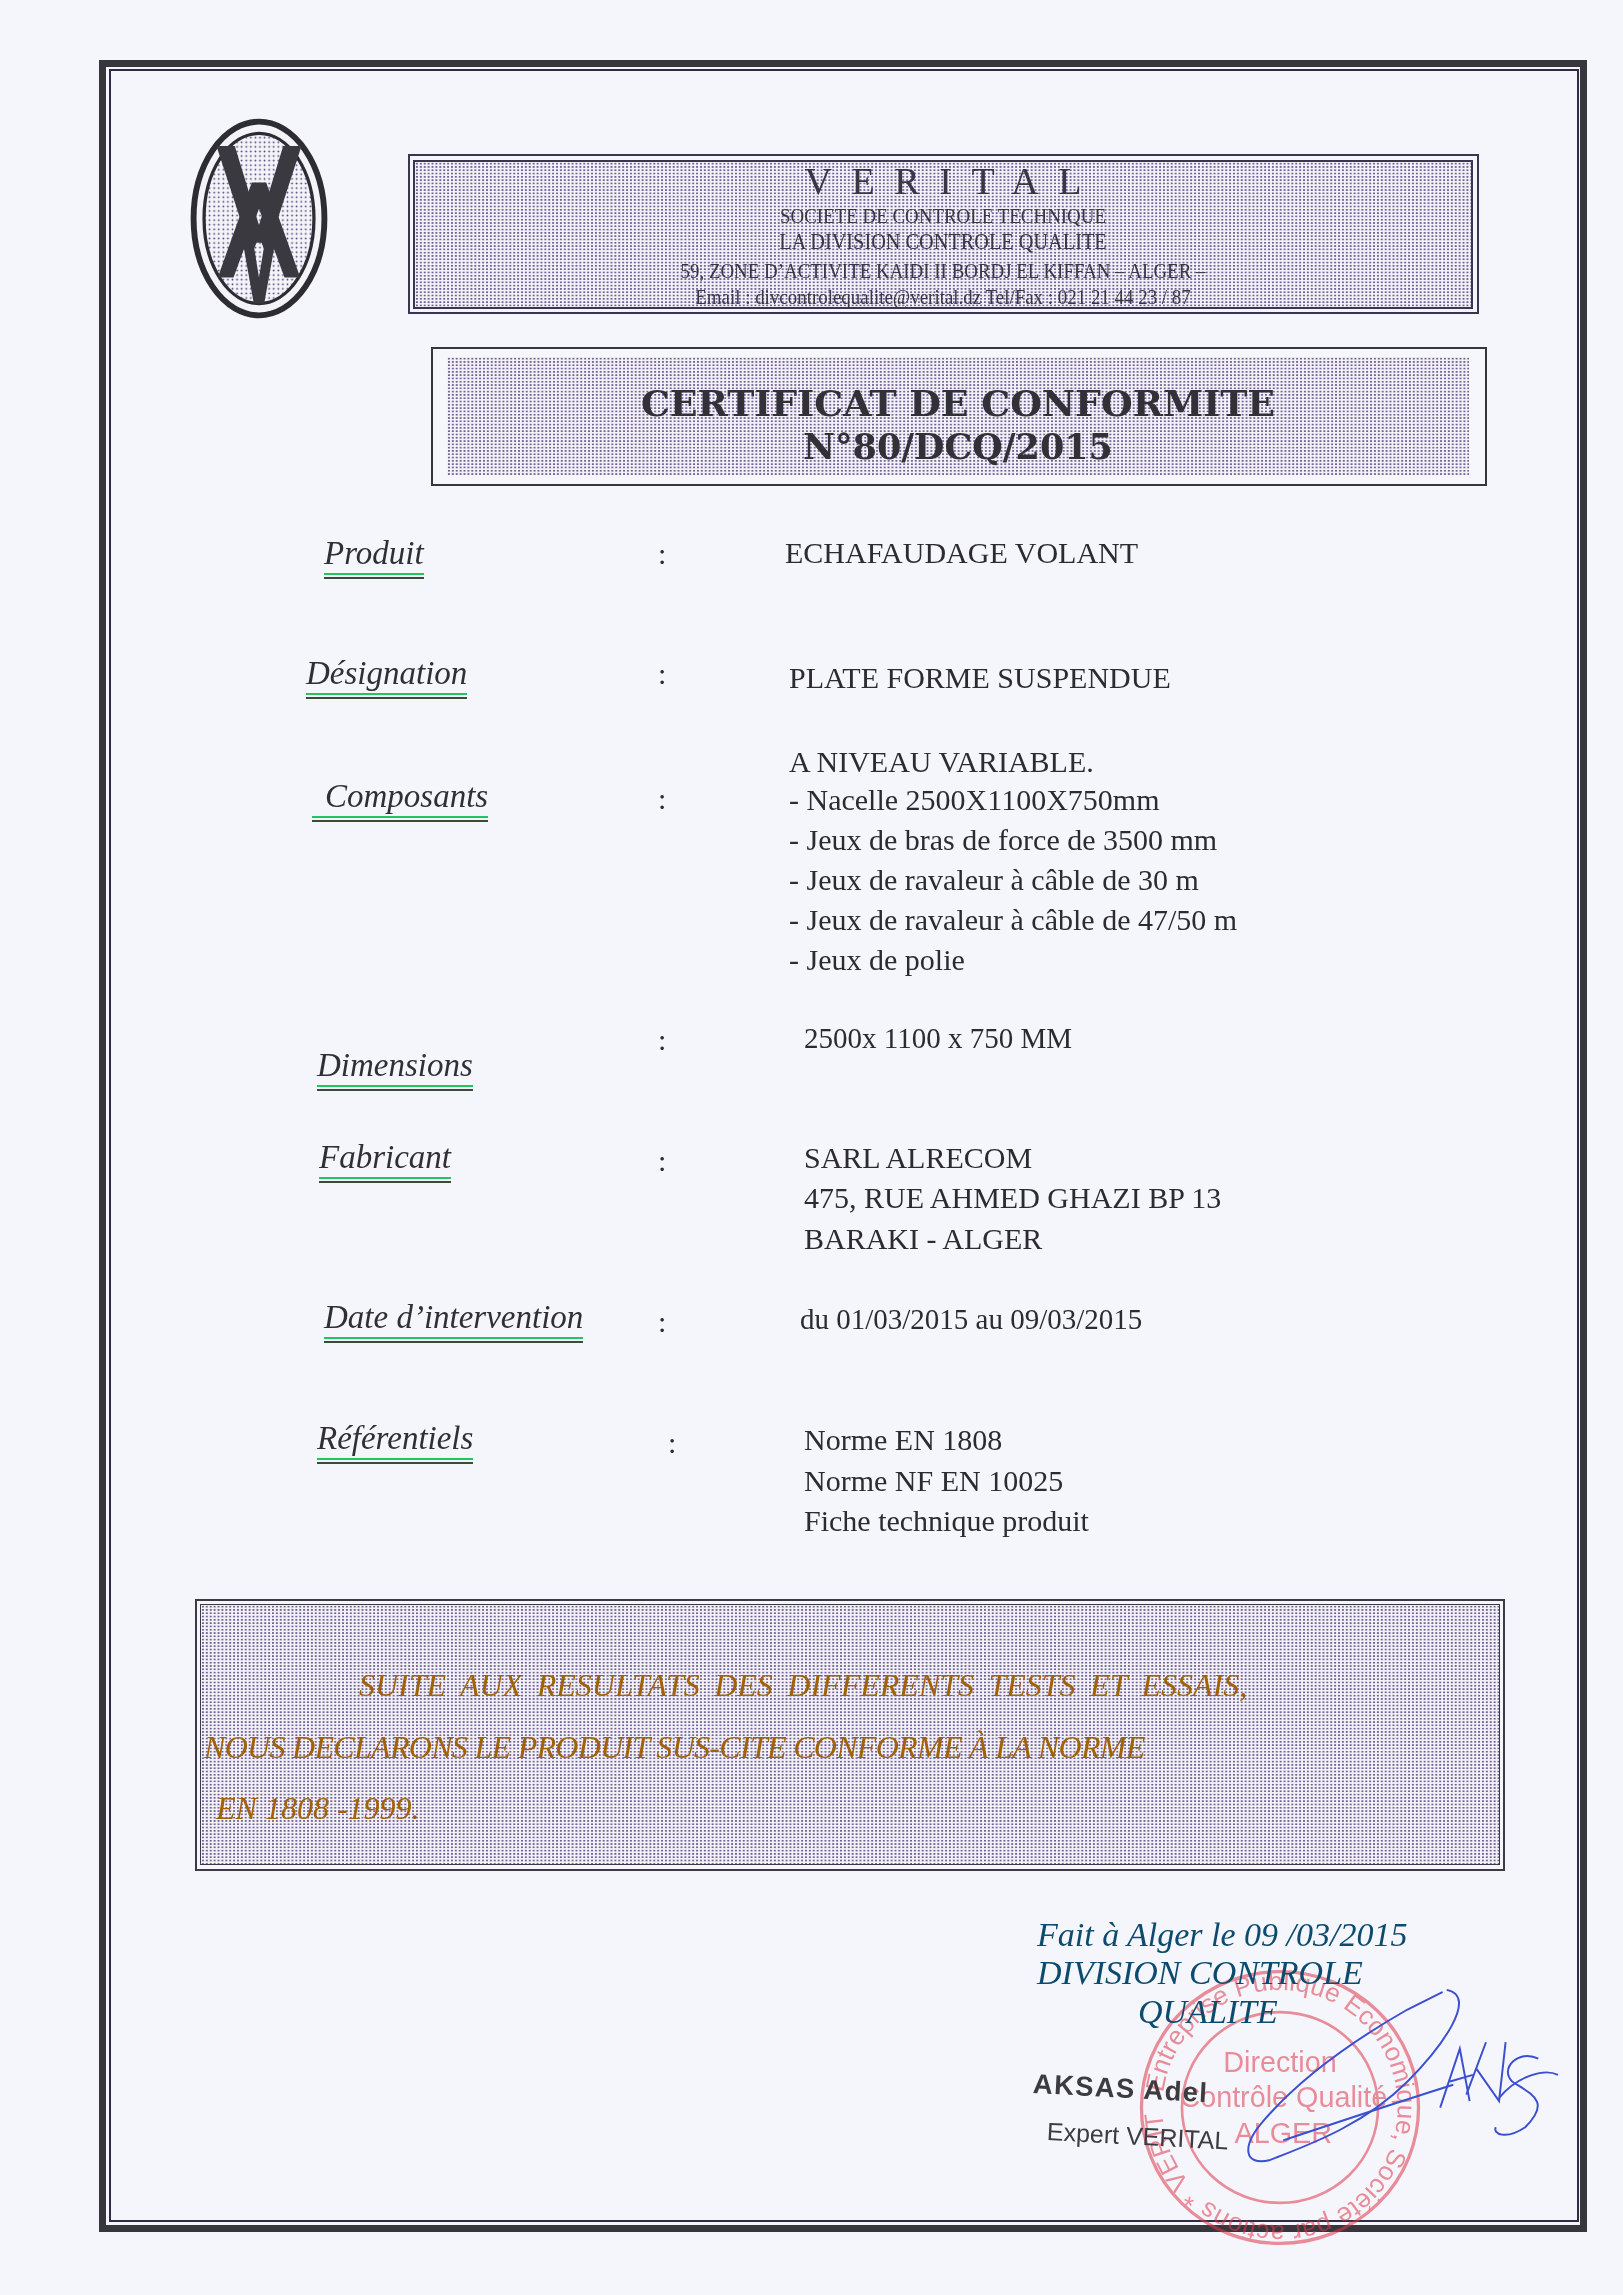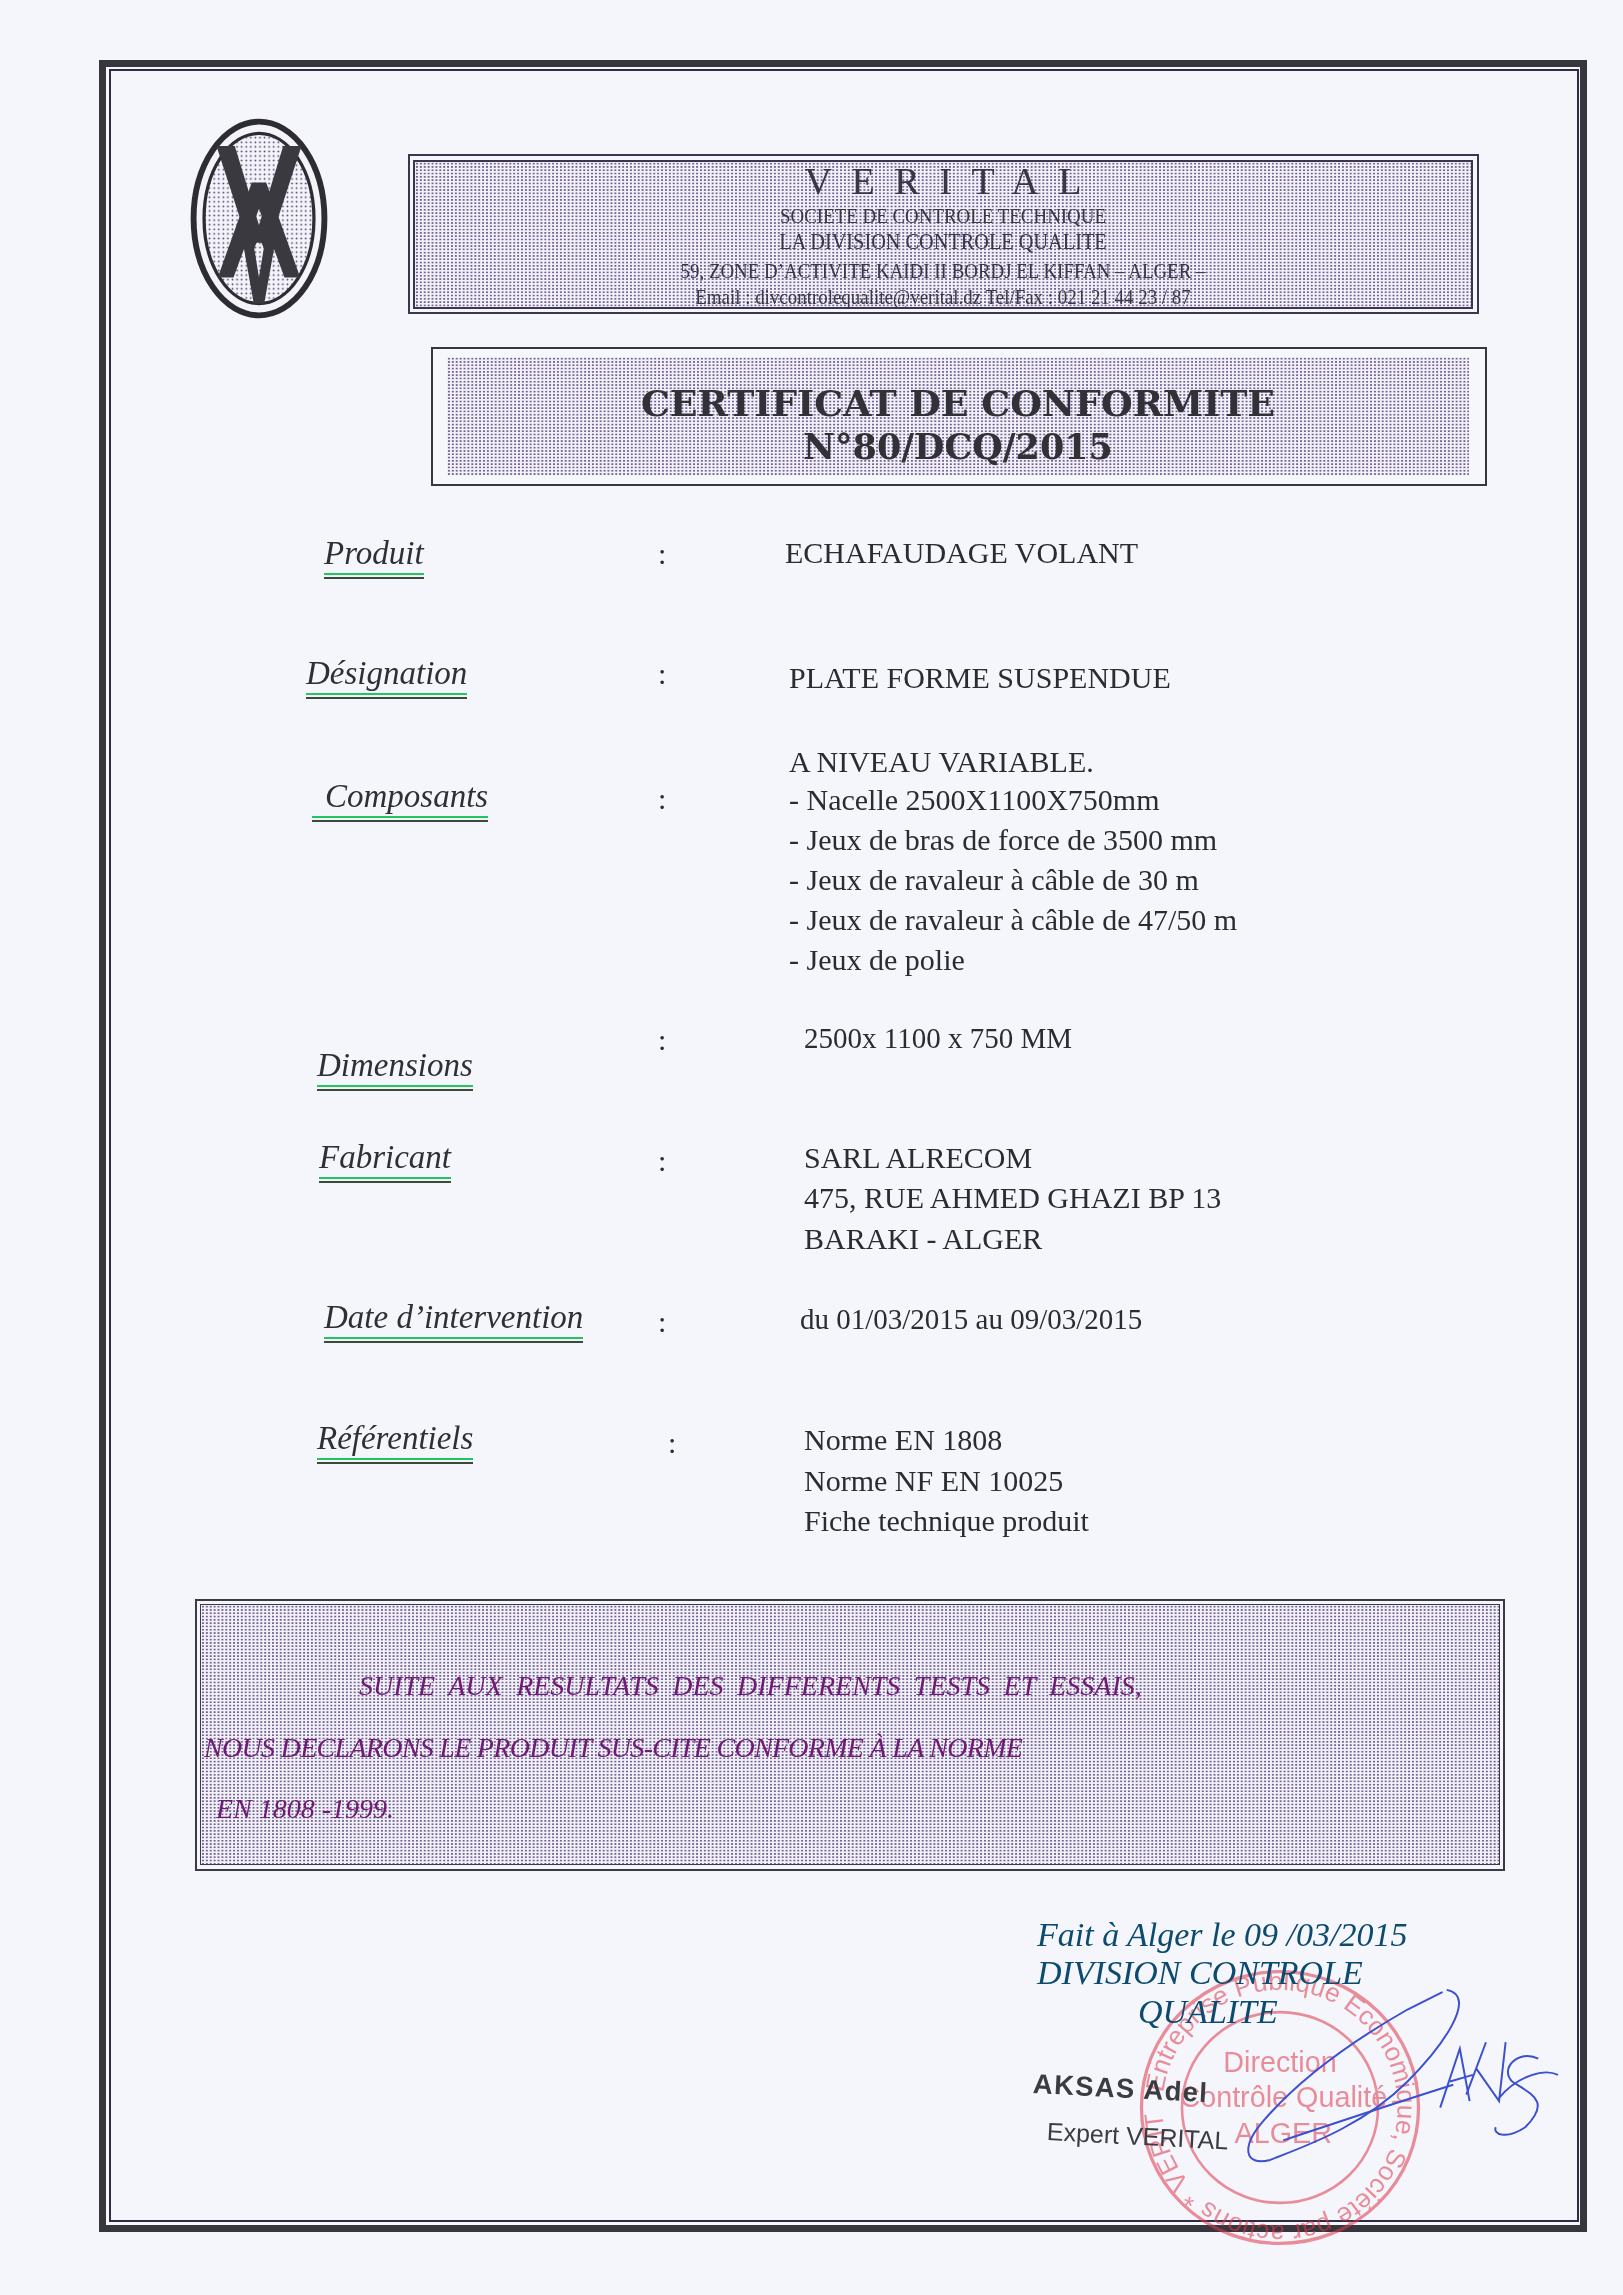--- a/index.html
+++ b/index.html
@@ -47,21 +47,21 @@
     border-bottom:2px solid #22c55e; padding-bottom:1.3px;
   }
   .label::after {
     content:""; position:absolute; left:0; right:0; bottom:-5.9px; height:2px; background:#3b4a3a;
   }
   .colon { font-size:30px; line-height:37px; }
   .val { font-size:30px; line-height:40px; white-space:nowrap; }
   
   .conc-outer { left:195px; top:1599px; width:1310px; height:272px; box-sizing:border-box; border:2.6px solid #3d3a48; }
   .conc-inner { left:200px; top:1604px; width:1300px; height:261px; box-sizing:border-box; border:1.3px solid #3d3a48; }
-  .conc-text { font-style:italic; font-size:28px; line-height:39px; color:#701a75; white-space:nowrap; }
+  .conc-text { font-style:italic; font-size:32px; line-height:39px; color:#a16207; white-space:nowrap; }
   
   .sig-it { font-style:italic; color:#0c4a6e; white-space:nowrap; }
   .sig-sans { font-family:"Liberation Sans", "DejaVu Sans", sans-serif; color:#3b3b40; white-space:nowrap; }
   .stamp { left:1136px; top:1967px; width:288px; height:281px; opacity:0.55; }
   .signature { left:1244px; top:1970px; width:327px; height:236px; }
 </style>
 </head>
 <body>
 
 <div class="abs frame-outer"></div>

